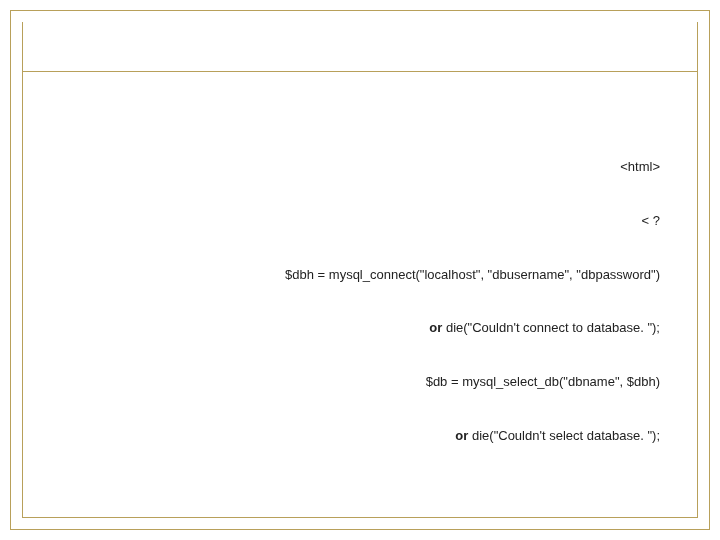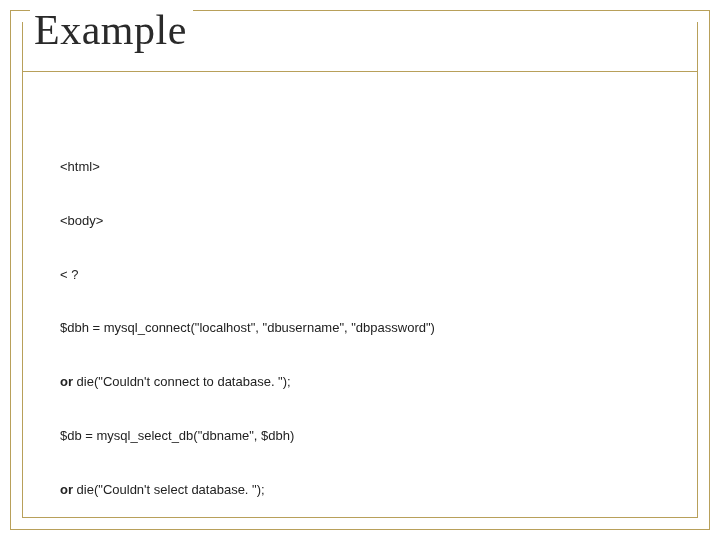--- a/index.html
+++ b/index.html
@@ -57,38 +57,36 @@
   .code-block {
     position: absolute;
     left: 60px;
     top: 122px;
     right: 60px;
     font-size: 13px;
     line-height: 1.38;
     color: #222;
     white-space: pre;
   }
-  .code-block .line { display: block; }
+  .code-block .line { display: block; text-align: right; }
   .code-block .bold { font-weight: bold; }
 </style>
 </head>
 <body>
 
 <div class="slide">
   <div class="frame-outer"></div>
   <div class="frame-inner"></div>
 
   <div class="title-wrap">
     <div class="title-line"></div>
-    <div class="title">Example</div>
   </div>
 
   <div class="code-block">
     <span class="line">&lt;html&gt;</span>
-    <span class="line">&lt;body&gt;</span>
     <span class="line">&lt; ?</span>
     <span class="line">$dbh = mysql_connect("localhost", "dbusername", "dbpassword")</span>
     <span class="line"><span class="bold">or</span><span> die("Couldn't connect to database. ");</span></span>
     <span class="line">$db = mysql_select_db("dbname", $dbh)</span>
     <span class="line"><span class="bold">or</span><span> die("Couldn't select database. ");</span></span>
     
     
     
     
     

